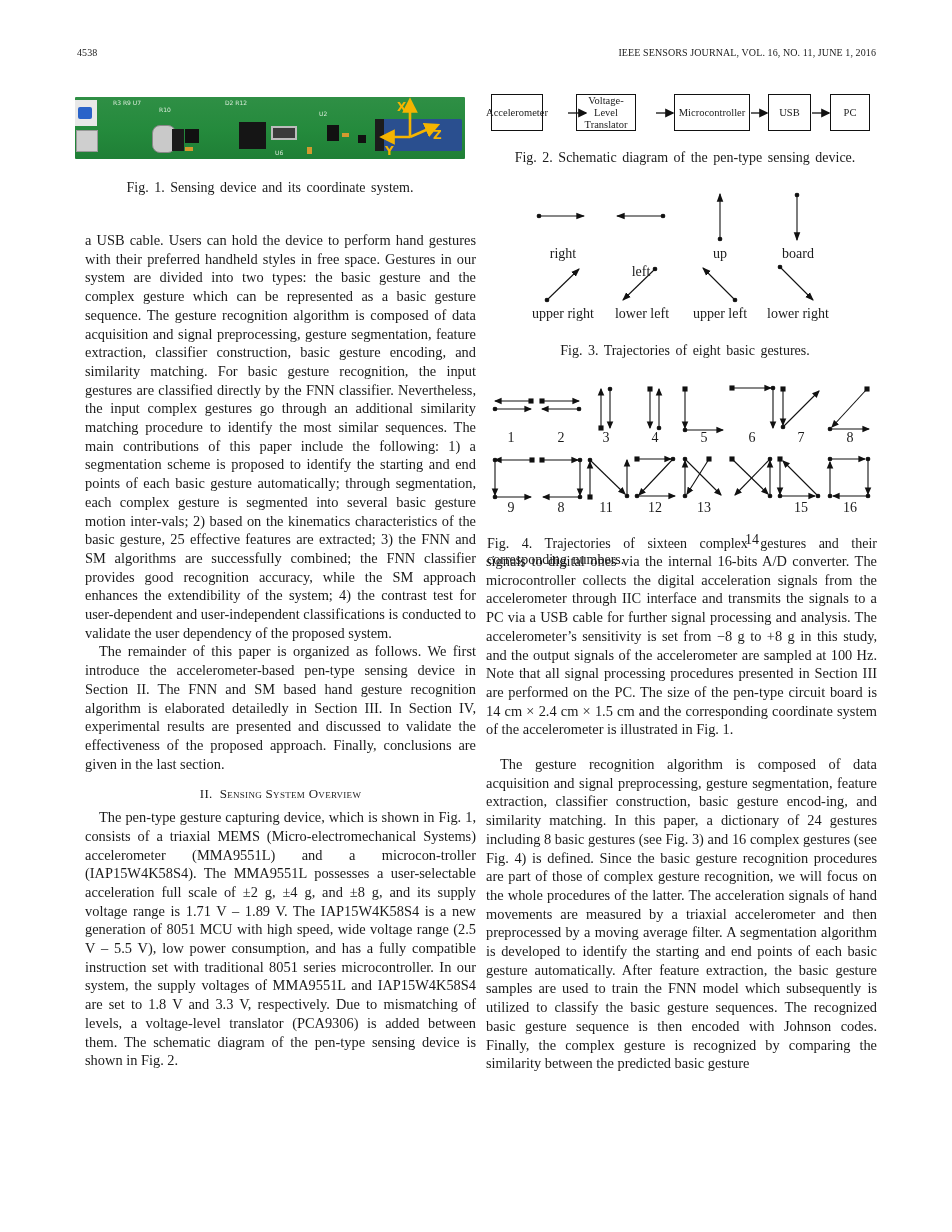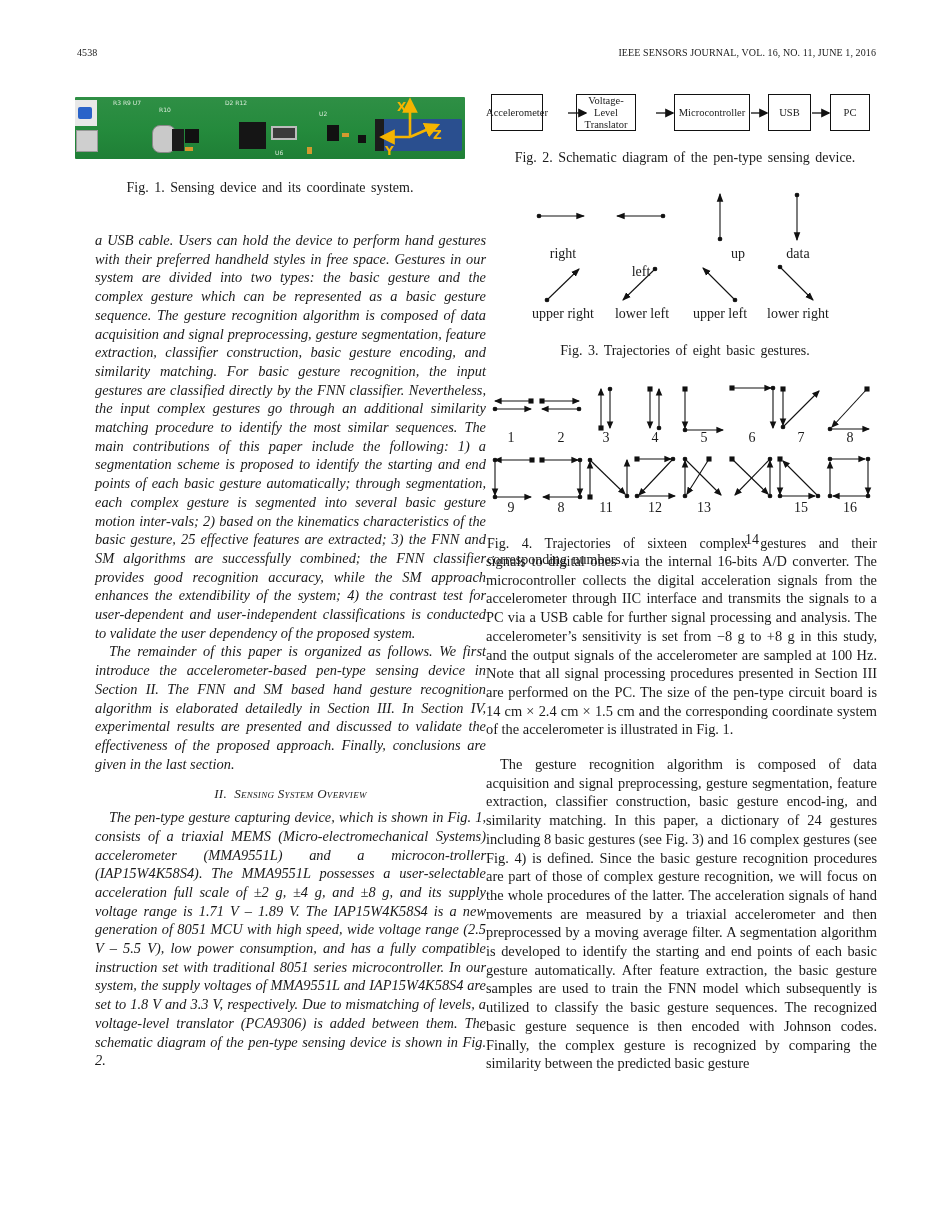--- a/index.html
+++ b/index.html
@@ -128,22 +128,22 @@
 
     <circle cx="250" cy="115" r="1.8"></circle>
       <line x1="250" y1="115" x2="218" y2="83" marker-end="url(#ga)"></line>
 
     <circle cx="295" cy="82" r="1.8"></circle>
       <line x1="295" y1="82" x2="328" y2="115" marker-end="url(#ga)"></line>
   </g>
 </svg>
 <div class="gest-label" style="left:538px; top:246px; width:50px;">right</div>
 <div class="gest-label" style="left:616px; top:264px; width:50px;text-align:center;">left</div>
-<div class="gest-label" style="left:695px; top:246px; width:50px;text-align:right;">up</div>
-<div class="gest-label" style="left:768px; top:246px; width:60px;">data</div>
+<div class="gest-label" style="left:695px; top:246px; width:50px;">up</div>
+<div class="gest-label" style="left:768px; top:246px; width:60px;">board</div>
 <div class="gest-label" style="left:523px; top:306px; width:80px;">upper right</div>
 <div class="gest-label" style="left:602px; top:306px; width:80px;">lower left</div>
 <div class="gest-label" style="left:680px; top:306px; width:80px;">upper left</div>
 <div class="gest-label" style="left:758px; top:306px; width:80px;">lower right</div>
 <div class="abs caption" style="left:485px; top:343px; width:400px;">Fig. 3.   Trajectories of eight basic gestures.</div>
 
 <svg class="abs" style="left:485px; top:375px;" width="400" height="150">
   <defs>
     <marker id="ca" markerWidth="7" markerHeight="7" refX="6" refY="3.5" orient="auto">
       <path d="M0,0.5 L7,3.5 L0,6.5 Z" fill="#111"></path>
@@ -262,21 +262,21 @@
 <div class="num-label" style="left:491px; top:500px;">9</div>
 <div class="num-label" style="left:541px; top:500px;">8</div>
 <div class="num-label" style="left:586px; top:500px;">11</div>
 <div class="num-label" style="left:635px; top:500px;">12</div>
 <div class="num-label" style="left:684px; top:500px;">13</div>
 <div class="num-label" style="left:732px; top:500px;margin-top:32px;">14</div>
 <div class="num-label" style="left:781px; top:500px;">15</div>
 <div class="num-label" style="left:830px; top:500px;">16</div>
 <div class="abs caption left" style="left:487px; top:536px; width:390px;">Fig. 4.   Trajectories of sixteen complex gestures and their corresponding numbers.</div>
 
-<div class="col" style="left:95px; top:231px;font-style:italic;">
+<div class="col" style="left:85px; top:231px;">
   <p>a USB cable. Users can hold the device to perform hand gestures with their preferred handheld styles in free space. Gestures in our system are divided into two types: the basic gesture and the complex gesture which can be represented as a basic gesture sequence. The gesture recognition algorithm is composed of data acquisition and signal preprocessing, gesture segmentation, feature extraction, classifier construction, basic gesture encoding, and similarity matching. For basic gesture recognition, the input gestures are classified directly by the FNN classifier. Nevertheless, the input complex gestures go through an additional similarity matching procedure to identify the most similar sequences. The main contributions of this paper include the following: 1) a segmentation scheme is proposed to identify the starting and end points of each basic gesture automatically; through segmentation, each complex gesture is segmented into several basic gesture motion inter-vals; 2) based on the kinematics characteristics of the basic gesture, 25 effective features are extracted; 3) the FNN and SM algorithms are successfully combined; the FNN classifier provides good recognition accuracy, while the SM approach enhances the extendibility of the system; 4) the contrast test for user-dependent and user-independent classifications is conducted to validate the user dependency of the proposed system.</p>
   <p class="indent">The remainder of this paper is organized as follows. We first introduce the accelerometer-based pen-type sensing device in Section II. The FNN and SM based hand gesture recognition algorithm is elaborated detailedly in Section III. In Section IV, experimental results are presented and discussed to validate the effectiveness of the proposed approach. Finally, conclusions are given in the last section.</p>
   <div style="height:12px;"></div>
   <p class="sechead">
     <span>II.</span>&nbsp;
     <span class="sc">Sensing System Overview</span>
   </p>
   <div style="height:4px;"></div>
   <p class="indent">The pen-type gesture capturing device, which is shown in Fig. 1, consists of a triaxial MEMS (Micro-electromechanical Systems) accelerometer (MMA9551L) and a microcon-troller (IAP15W4K58S4). The MMA9551L possesses a user-selectable acceleration full scale of ±2 g, ±4 g, and ±8 g, and its supply voltage range is 1.71 V – 1.89 V. The IAP15W4K58S4 is a new generation of 8051 MCU with high speed, wide voltage range (2.5 V – 5.5 V), low power consumption, and has a fully compatible instruction set with traditional 8051 series microcontroller. In our system, the supply voltages of MMA9551L and IAP15W4K58S4 are set to 1.8 V and 3.3 V, respectively. Due to mismatching of levels, a voltage-level translator (PCA9306) is added between them. The schematic diagram of the pen-type sensing device is shown in Fig. 2.</p>
 </div>

